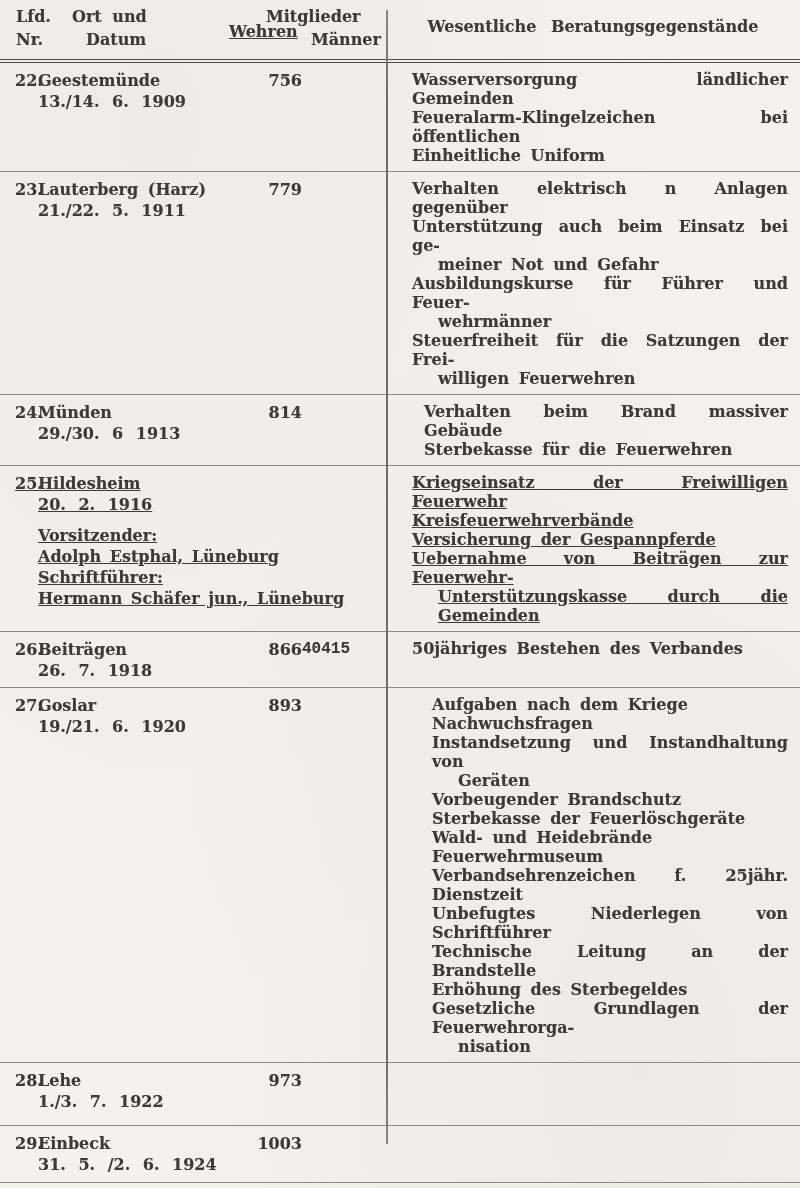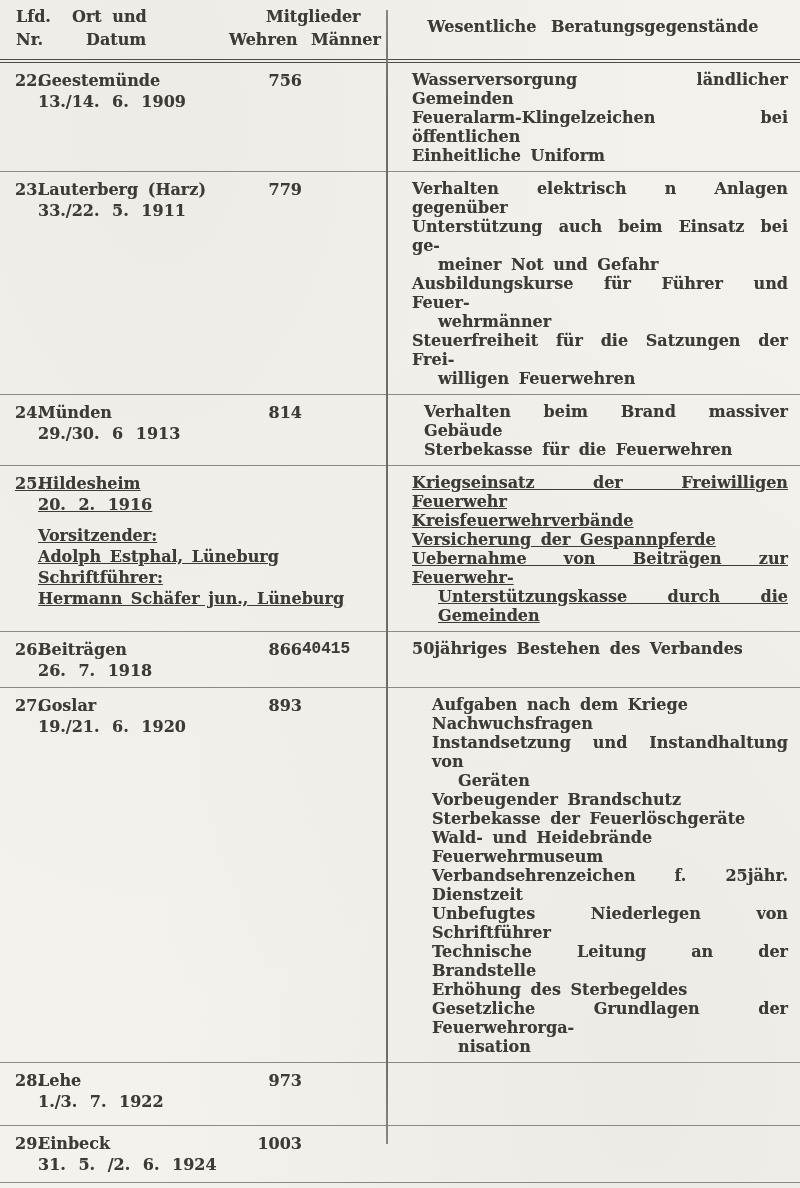--- a/index.html
+++ b/index.html
@@ -25,21 +25,21 @@
     text-shadow:0 0 0.5px rgba(62,58,48,0.45);
   }
   
   .hdr{position:relative;height:59px;border-bottom:4px double var(--heavy-rule);}
   .hdr span{position:absolute;white-space:nowrap;line-height:22px;}
   .h-lfd{left:16px;top:6px;}
   .h-nr{left:16px;top:29px;}
   .h-ort{left:72px;top:6px;word-spacing:5px;}
   .h-datum{left:86px;top:29px;}
   .h-mitglieder{left:266px;top:6px;}
-  .h-wehren{left:229px;top:29px;}
+  .h-wehren{left:229px;top:21px;text-decoration:underline;}
   .h-maenner{left:311px;top:29px;}
   .h-topics{left:388px;top:16px;width:410px;text-align:center;word-spacing:9px;}
   
   .vline{position:absolute;left:386px;top:10px;width:2px;height:1134px;
          background:linear-gradient(to bottom,#8a877c, #6f6c62 8%, #6f6c62 92%, #8a877c);}
   
   .row{display:flex;box-sizing:border-box;padding:7px 0 6px 0;}
   .row.sep{border-top:1px solid var(--rule);}
   .left{width:386px;flex:none;display:flex;align-items:flex-start;}
   .c-nr{width:38px;flex:none;padding-left:15px;box-sizing:border-box;line-height:21px;}
@@ -84,21 +84,21 @@
           <div class="tline j">Wasserversorgung ländlicher Gemeinden</div>
           <div class="tline j">Feueralarm-Klingelzeichen bei öffentlichen</div>
           <div class="tline">Einheitliche Uniform</div>
         </div>
       </div>
       <div class="row sep" style="min-height: 146px;">
         <div class="left">
           <div class="c-nr">23.</div>
           <div class="c-mid">
             <div class="ort">Lauterberg (Harz)</div>
-            <div class="datum">33./22. 5. 1911</div>
+            <div class="datum">21./22. 5. 1911</div>
           </div>
           <div class="c-weh">779</div>
           <div class="c-man"></div>
         </div>
         <div class="right">
           <div class="tline j">Verhalten elektrisch n Anlagen gegenüber</div>
           <div class="tline j">Unterstützung auch beim Einsatz bei ge-</div>
           <div class="tline i">meiner Not und Gefahr</div>
           <div class="tline j">Ausbildungskurse für Führer und Feuer-</div>
           <div class="tline i">wehrmänner</div>

